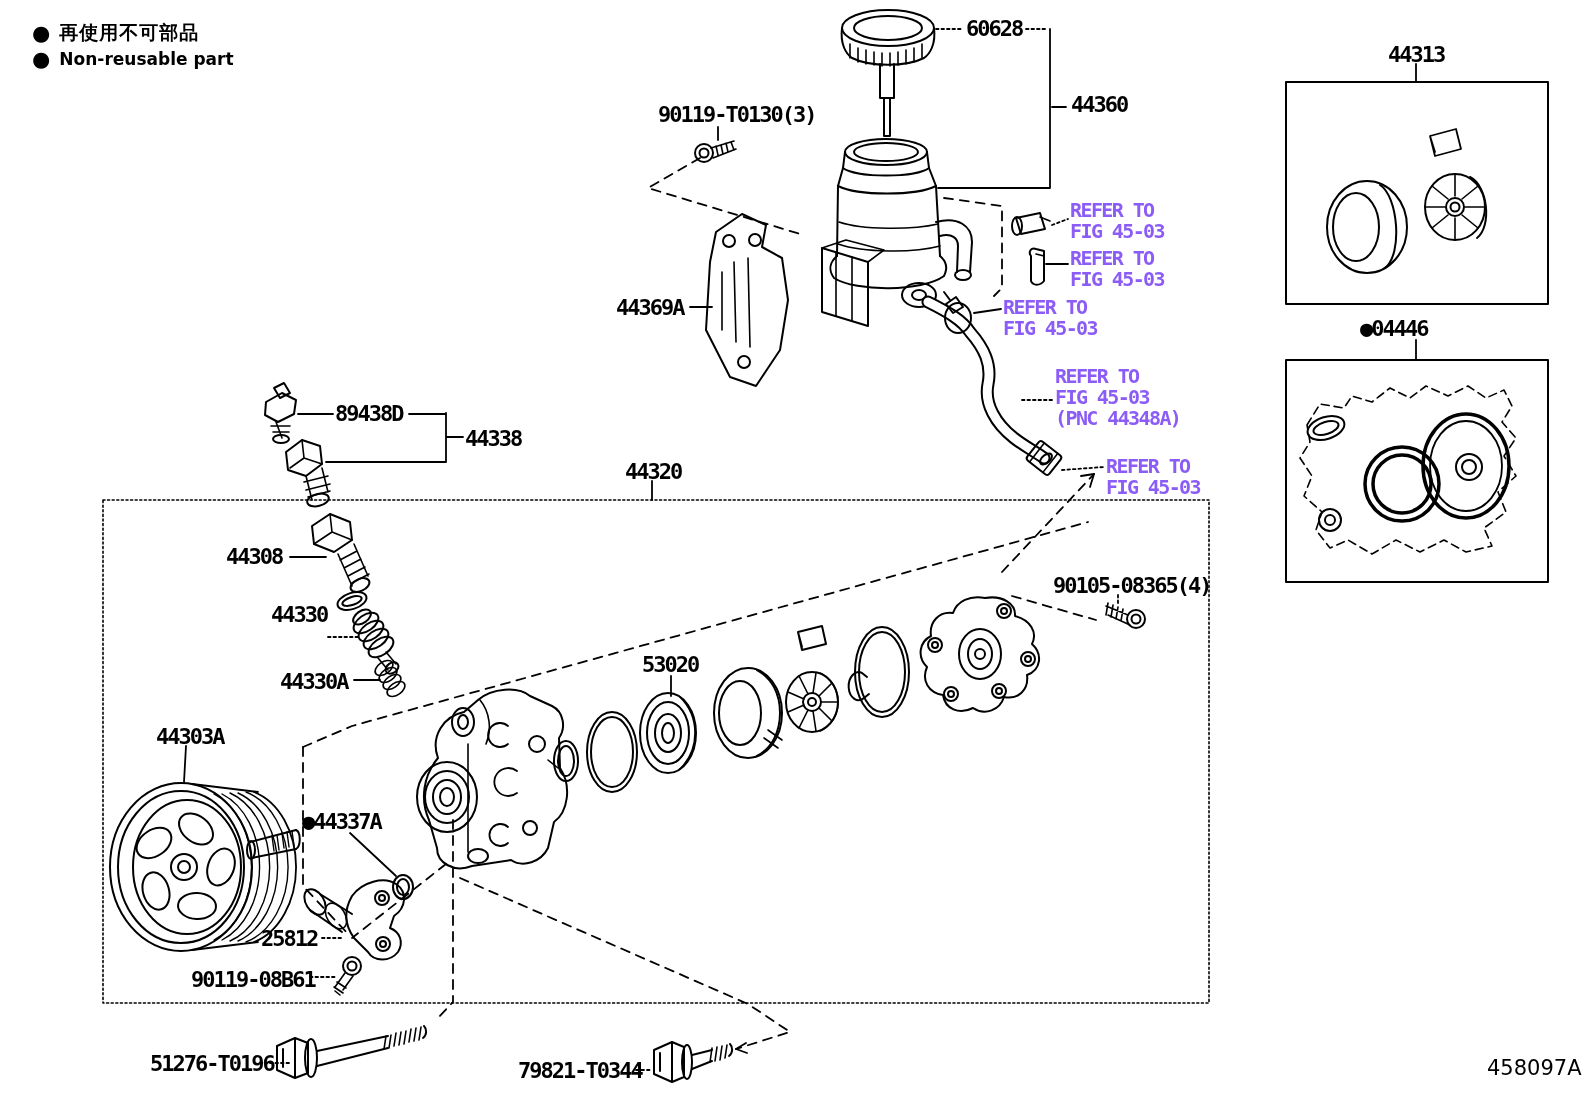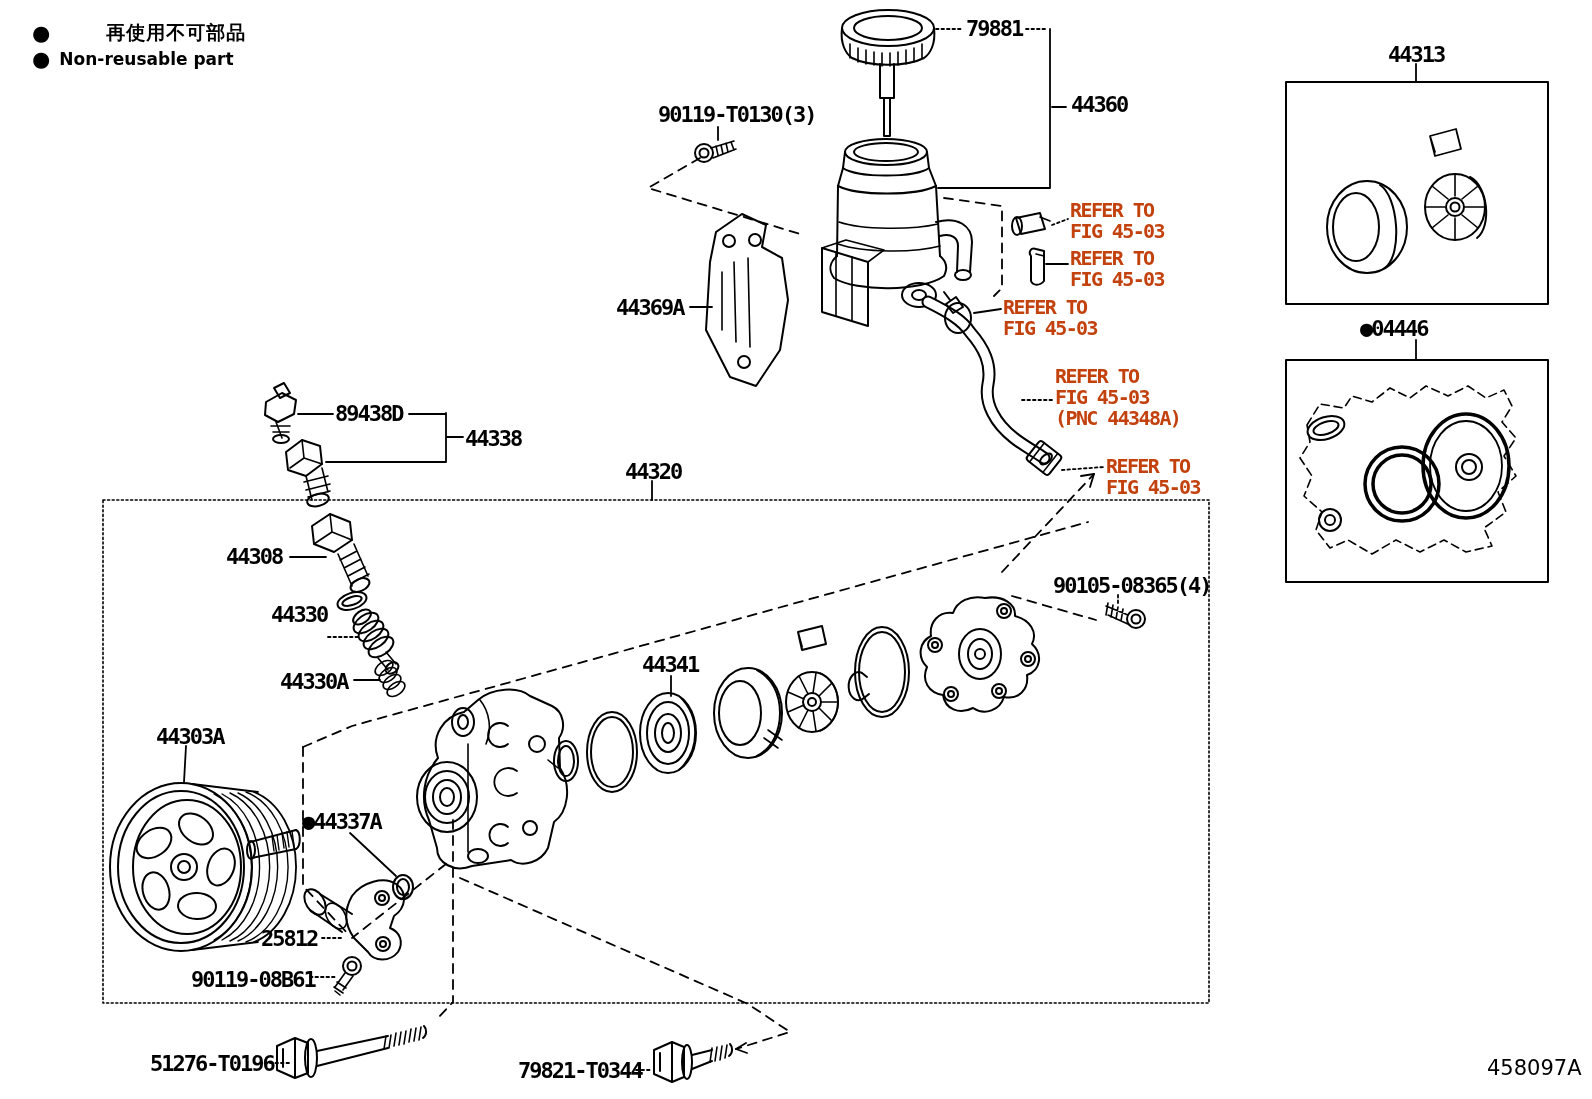--- a/index.html
+++ b/index.html
@@ -7,28 +7,28 @@
     position:relative;width:1592px;height:1099px;background:#ffffff;
     font-family:"DejaVu Sans Mono","Liberation Mono",monospace;color:#000;overflow:hidden;
   }
   .stage svg{position:absolute;left:0;top:0;}
   .pn{
     position:absolute;font-weight:bold;font-size:22px;letter-spacing:-2px;
     line-height:1;white-space:nowrap;color:#000;
   }
   .refer{
     position:absolute;font-weight:bold;font-size:20px;letter-spacing:-1.6px;
-    line-height:21px;white-space:nowrap;color:#c2410c;
+    line-height:21px;white-space:nowrap;color:#8b5cf6;
   }
   .legend{
     position:absolute;left:32px;top:20px;font-weight:bold;color:#000;
   }
   .legend-row{display:flex;align-items:center;gap:9px;height:26px;}
   .legend-bullet{font-size:21px;line-height:1;font-family:"DejaVu Sans",sans-serif;}
-  .legend-text-jp{font-size:19px;font-family:"DejaVu Sans","Liberation Sans",sans-serif;letter-spacing:1px;margin-left:47px;}
+  .legend-text-jp{font-size:19px;font-family:"DejaVu Sans","Liberation Sans",sans-serif;letter-spacing:1px;}
   .legend-text-en{font-size:17px;font-family:"DejaVu Sans","Liberation Sans",sans-serif;letter-spacing:0;}
   .figcode{
     position:absolute;left:1487px;top:1056px;
     font-family:"DejaVu Sans","Liberation Sans",sans-serif;font-size:21px;color:#000;
   }
 </style>
 </head>
 <body>
 
 <div class="stage">
@@ -361,33 +361,33 @@
     <div class="legend-row">
       <span class="legend-bullet">●</span>
       <span class="legend-text-jp">再使用不可部品</span>
     </div>
     <div class="legend-row">
       <span class="legend-bullet">●</span>
       <span class="legend-text-en">Non-reusable part</span>
     </div>
   </div>
 
-  <div class="pn" style="left:966px;top:18px">79881</div>
+  <div class="pn" style="left:966px;top:18px">60628</div>
   <div class="pn" style="left:1071px;top:94px">44360</div>
   <div class="pn" style="left:658px;top:104px">90119-T0130(3)</div>
   <div class="pn" style="left:616px;top:297px">44369A</div>
   <div class="pn" style="left:1388px;top:44px">44313</div>
   <div class="pn" style="left:1360px;top:318px">●04446</div>
   <div class="pn" style="left:335px;top:403px">89438D</div>
   <div class="pn" style="left:465px;top:428px">44338</div>
   <div class="pn" style="left:625px;top:461px">44320</div>
   <div class="pn" style="left:226px;top:546px">44308</div>
   <div class="pn" style="left:271px;top:604px">44330</div>
   <div class="pn" style="left:280px;top:671px">44330A</div>
-  <div class="pn" style="left:642px;top:654px">44341</div>
+  <div class="pn" style="left:642px;top:654px">53020</div>
   <div class="pn" style="left:1053px;top:575px">90105-08365(4)</div>
   <div class="pn" style="left:156px;top:726px">44303A</div>
   <div class="pn" style="left:302px;top:811px">●44337A</div>
   <div class="pn" style="left:261px;top:928px">25812</div>
   <div class="pn" style="left:191px;top:969px">90119-08B61</div>
   <div class="pn" style="left:150px;top:1053px">51276-T0196</div>
   <div class="pn" style="left:518px;top:1060px">79821-T0344</div>
 
   <div class="refer" style="left:1070px;top:200px">
     <div>REFER TO</div>

